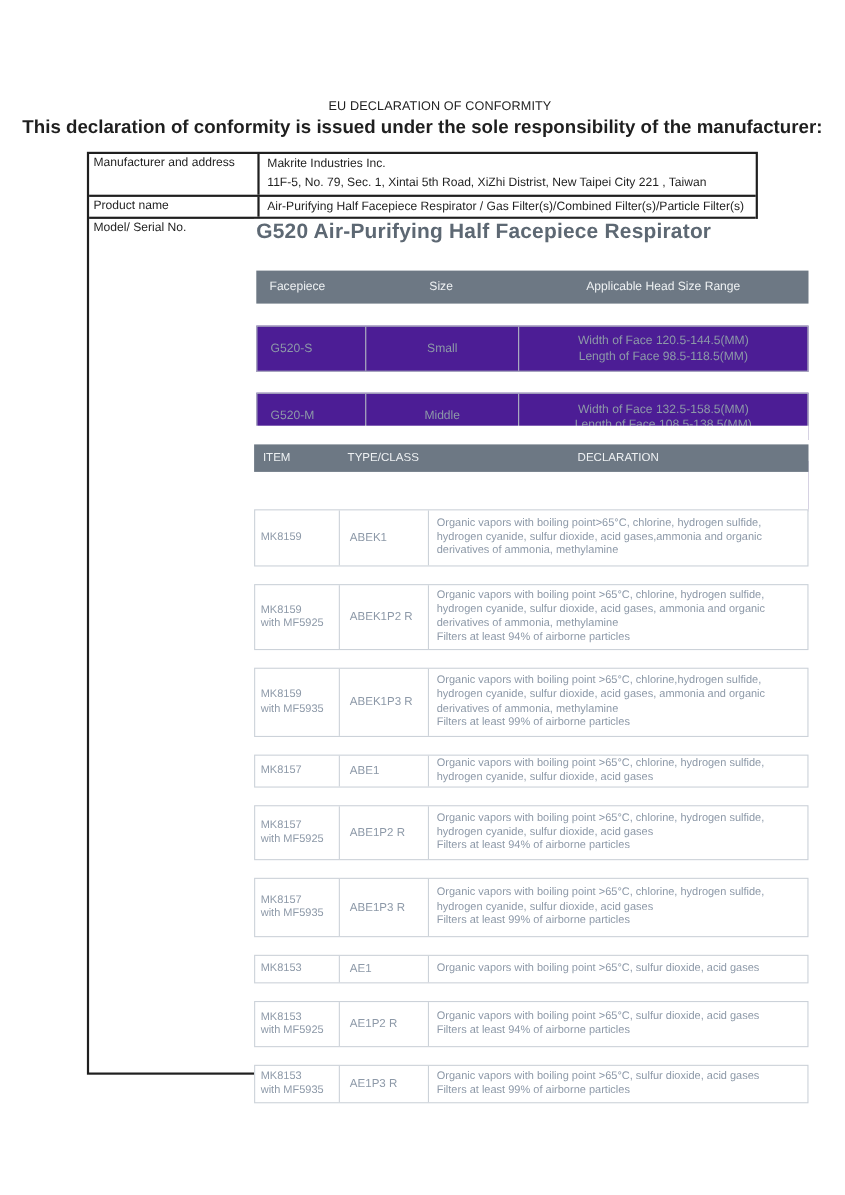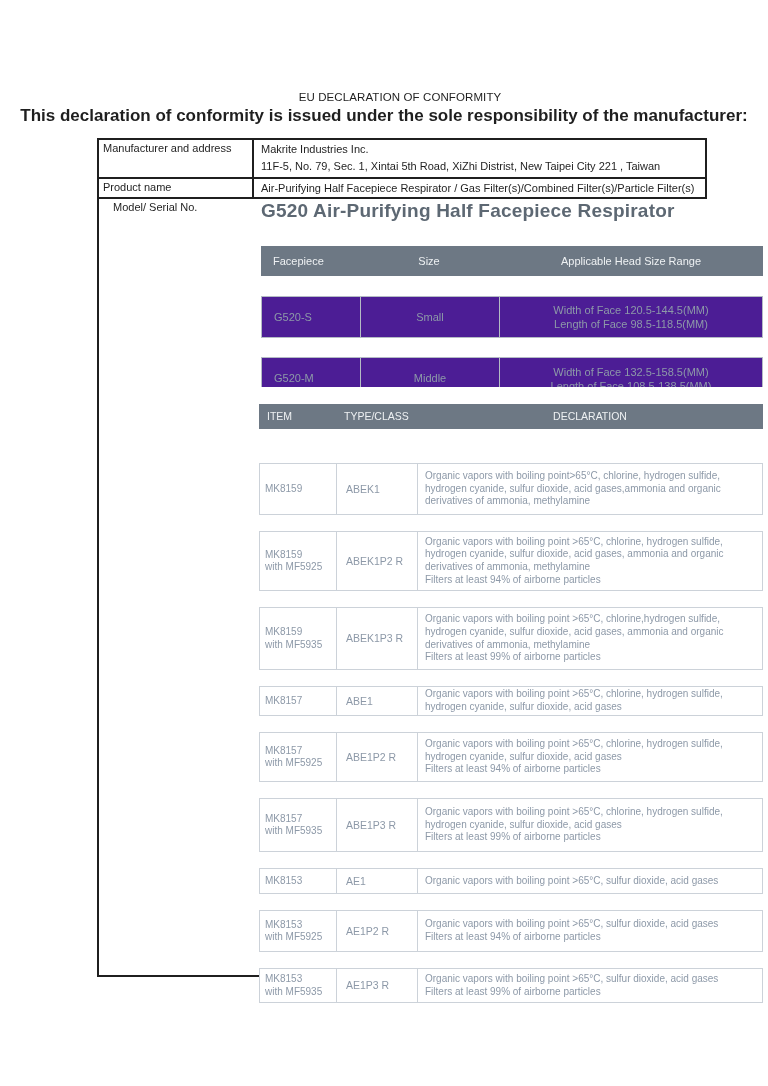--- a/index.html
+++ b/index.html
@@ -10,28 +10,28 @@
   }
   .page{position:absolute;inset:0;}
 
   
   .doc-heading{position:absolute;top:91px;left:0;width:768px;text-align:center;}
   .doc-heading .line1{font-size:11.5px;font-weight:normal;letter-spacing:.1px;padding-left:32px;}
   .doc-heading .line2{font-size:17px;font-weight:bold;margin-top:3px;}
 
   
   .outer-table{
-    position:absolute;left:97px;top:138px;width:610px;height:839px;
+    position:absolute;left:79px;top:138px;width:610px;height:839px;
     border:2px solid #1f1f1f;box-sizing:border-box;
     display:flex;flex-direction:column;background:#fff;
   }
   .o-row{display:flex;box-sizing:border-box;}
   .o-row.r1{height:39px;border-bottom:2px solid #1f1f1f;}
   .o-row.r2{height:20px;border-bottom:2px solid #1f1f1f;}
-  .o-row.r3{flex:1;position:relative;padding-left:10px;}
+  .o-row.r3{flex:1;position:relative;}
   .label-cell{
     width:155px;box-sizing:border-box;border-right:2px solid #1f1f1f;
     padding:2px 4px;font-size:11px;flex-shrink:0;
   }
   .value-cell{
     flex:1;box-sizing:border-box;padding:1px 7px;font-size:11px;
     white-space:pre-line;line-height:17px;position:relative;
   }
   .o-row.r2 .value-cell{line-height:16px;}
 

